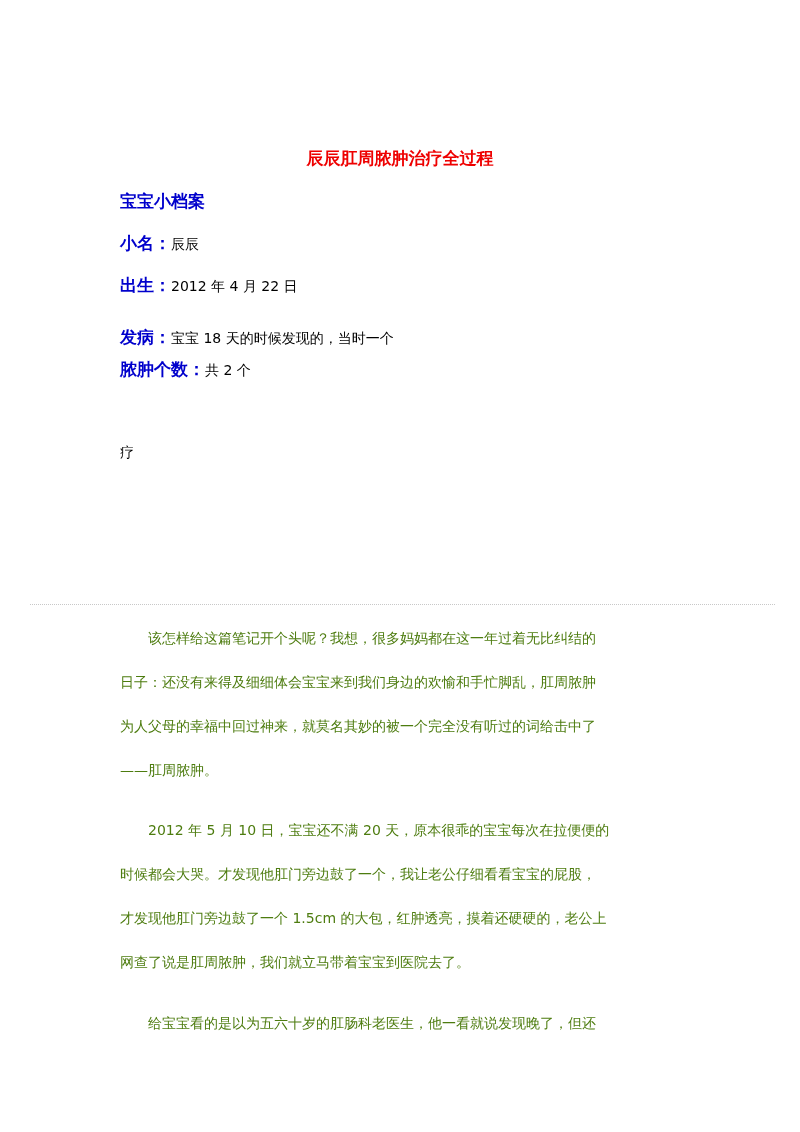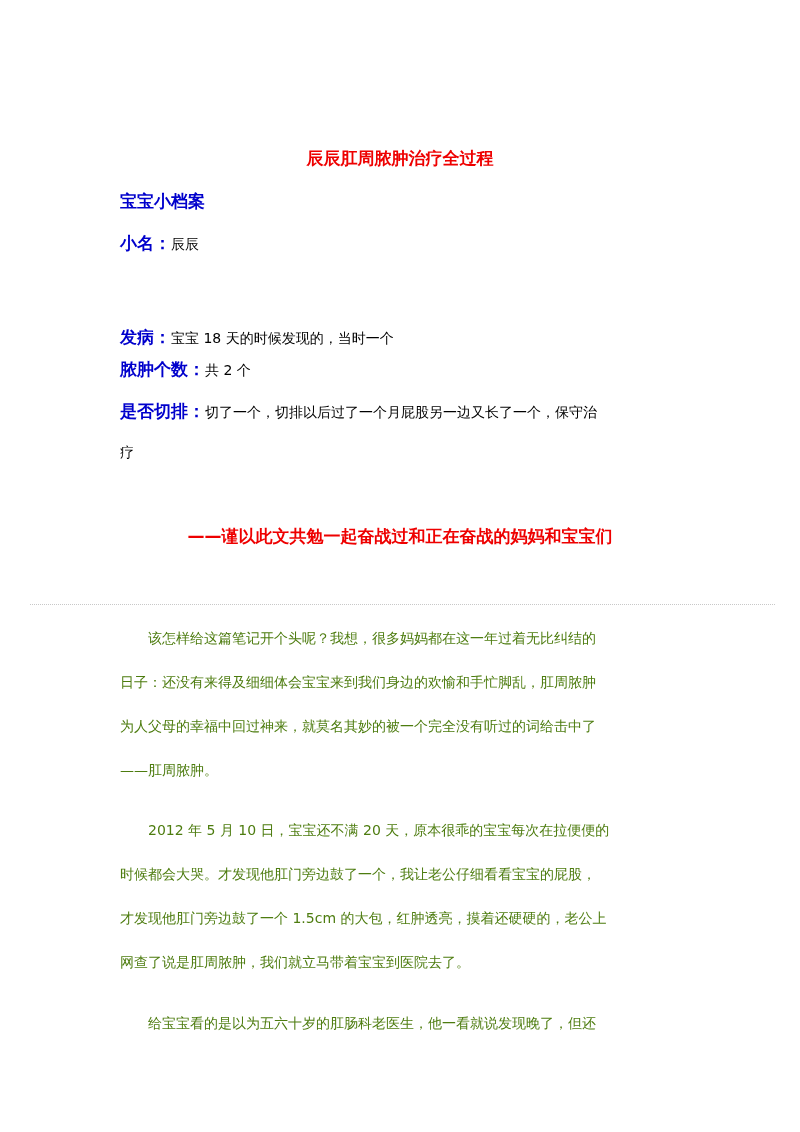--- a/index.html
+++ b/index.html
@@ -105,35 +105,34 @@
 <div class="page">
 
   <div class="title">辰辰肛周脓肿治疗全过程</div>
 
   <div class="profile-heading">宝宝小档案</div>
 
   <div class="field" style="top:231px;text-align:center;">
     <span class="label">小名：</span><span class="value">辰辰</span>
   </div>
 
+  <div class="field" style="top:273px;">
+    <span class="label">出生：</span><span class="value">2012 年 4 月 22 日</span>
+  </div>
 
   <div class="field" style="top:325px;">
     <span class="label">发病：</span><span class="value">宝宝 18 天的时候发现的，当时一个</span>
   </div>
 
   <div class="field" style="top:357px;">
     <span class="label">脓肿个数：</span><span class="value">共 2 个</span>
   </div>
 
-  <div class="field" style="top:399px;">
-    <span class="label">是否切排：</span><span class="value">切了一个，切排以后过了一个月屁股另一边又长了一个，保守治</span>
-  </div>
   <div class="wrap-cont">疗</div>
 
-  <div class="dedication">——谨以此文共勉一起奋战过和正在奋战的妈妈和宝宝们</div>
 
   <div class="separator"></div>
 
   <div>
     <div class="para-line indent" style="top:626px;">该怎样给这篇笔记开个头呢？我想，很多妈妈都在这一年过着无比纠结的</div>
     <div class="para-line" style="top:670px;">日子：还没有来得及细细体会宝宝来到我们身边的欢愉和手忙脚乱，肛周脓肿</div>
     <div class="para-line" style="top:714px;">为人父母的幸福中回过神来，就莫名其妙的被一个完全没有听过的词给击中了</div>
     <div class="para-line" style="top:758px;">——肛周脓肿。</div>
   </div>
 

